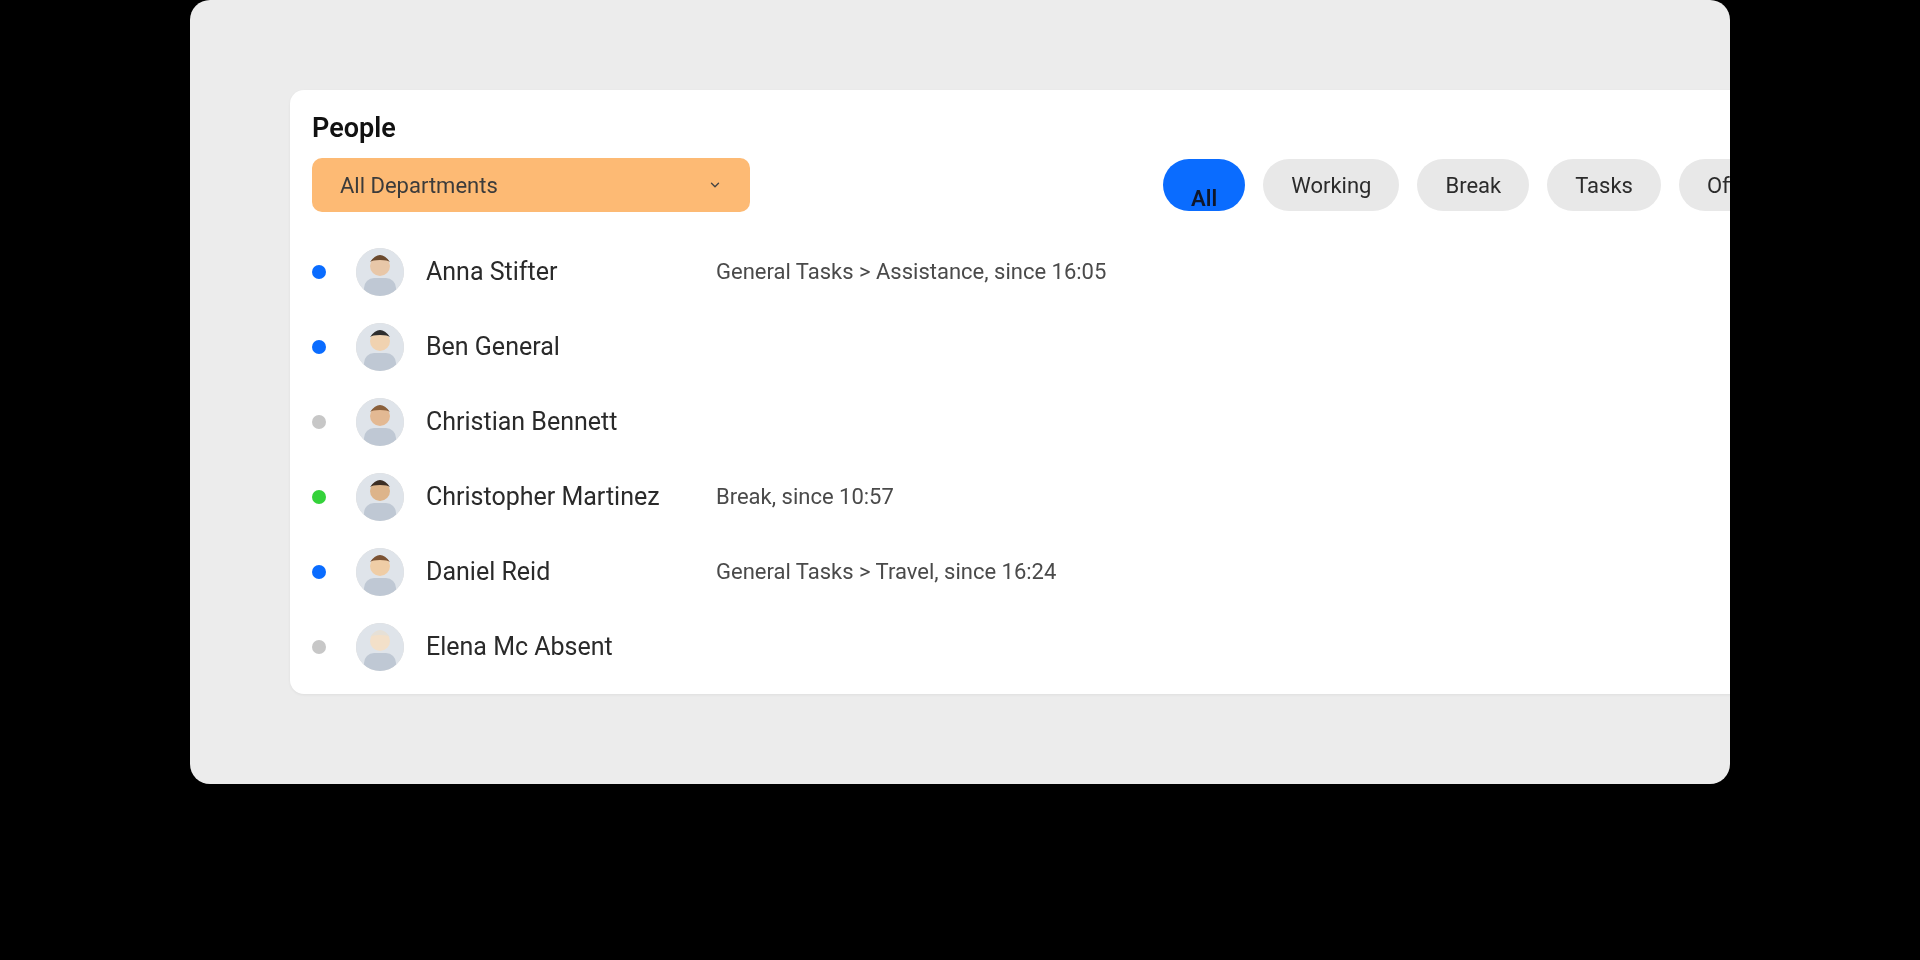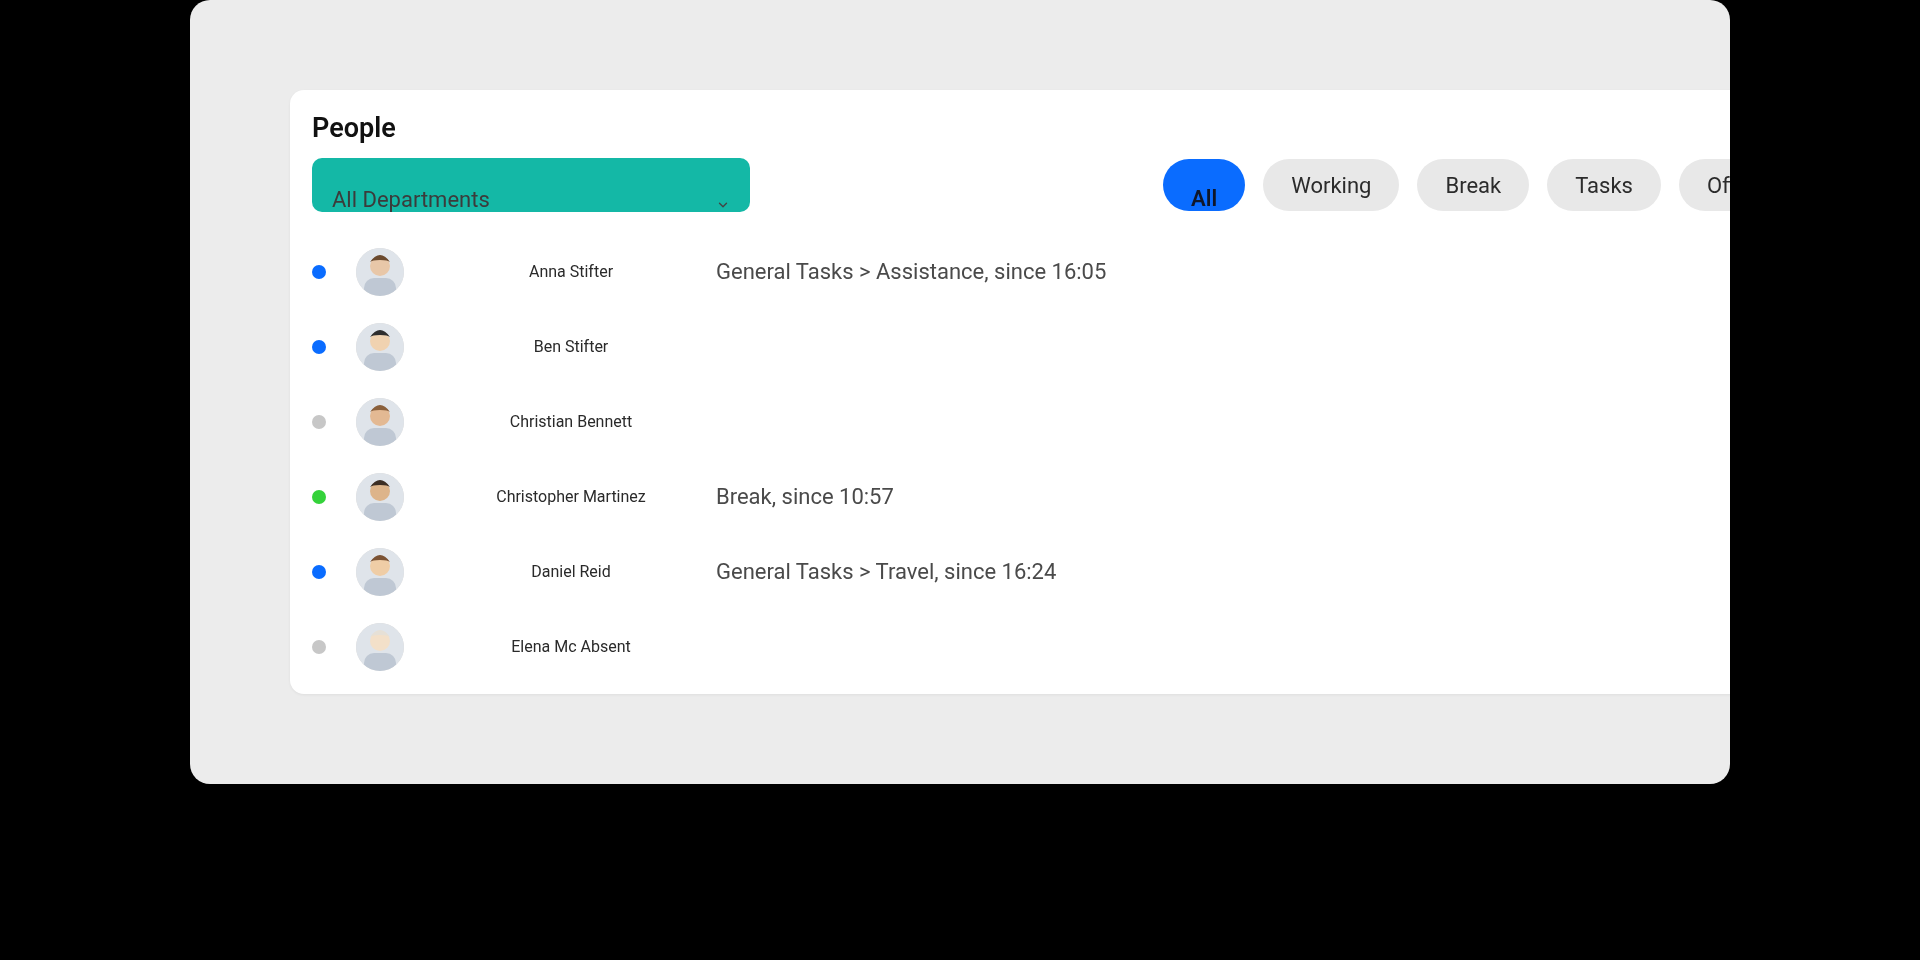--- a/index.html
+++ b/index.html
@@ -39,27 +39,27 @@
     padding: 0 22px 14px 22px;
   }
   .controls-row {
     display: flex;
     align-items: center;
     justify-content: space-between;
     padding: 0 22px 18px 22px;
   }
   .dept-select {
     display: flex;
-    align-items: flex-end;
+    align-items: center;
     justify-content: space-between;
     width: 438px;
     height: 54px;
-    background: #14b8a6;
+    background: #fdba74;
     border-radius: 10px;
-    padding: 0 20px;
+    padding: 0 28px;
     cursor: pointer;
     font-size: 22px;
     color: #3b3b3b;
   }
   .chev {
     width: 14px; height: 14px;
     display: inline-block;
   }
   .chev svg { width: 14px; height: 14px; display:block; }
   .filters {
@@ -117,23 +117,22 @@
     flex: 0 0 48px;
     margin-right: 22px;
     background: #d9d9d9;
     overflow: hidden;
     display: flex; align-items:center; justify-content:center;
   }
   .avatar svg { width: 48px; height: 48px; display:block; }
   .name-col {
     width: 290px;
     flex: 0 0 290px;
-    font-size: 16px;
+    font-size: 25px;
     color: #2a2a2a;
-    text-align: center;
   }
   .status-col {
     flex: 1 1 auto;
     font-size: 22px;
     color: #4a4a4a;
   }
 </style>
 </head>
 <body>
 
@@ -201,21 +200,21 @@
                 </clipPath>
               </defs>
               <g clip-path="url(#c1)">
                 <rect width="48" height="48" fill="#dfe4ea"></rect>
                 <circle cx="24" cy="18" r="10" fill="#f0d2b0"></circle>
                 <path d="M14 14 q10 -14 20 0 q-2 -2 -10 -2 t-10 2" fill="#2e2e2e"></path>
                 <rect x="8" y="30" width="32" height="22" rx="10" fill="#bfc8d4"></rect>
               </g>
             </svg>
           </div>
-          <div class="name-col">Ben Stifter</div>
+          <div class="name-col">Ben General</div>
         </div>
         <div class="row">
           <div class="dot dot-grey"></div>
           <div class="avatar">
             <svg viewBox="0 0 48 48">
               <defs>
                 <clipPath id="c2">
                   <circle cx="24" cy="24" r="24"></circle>
                 </clipPath>
               </defs>

